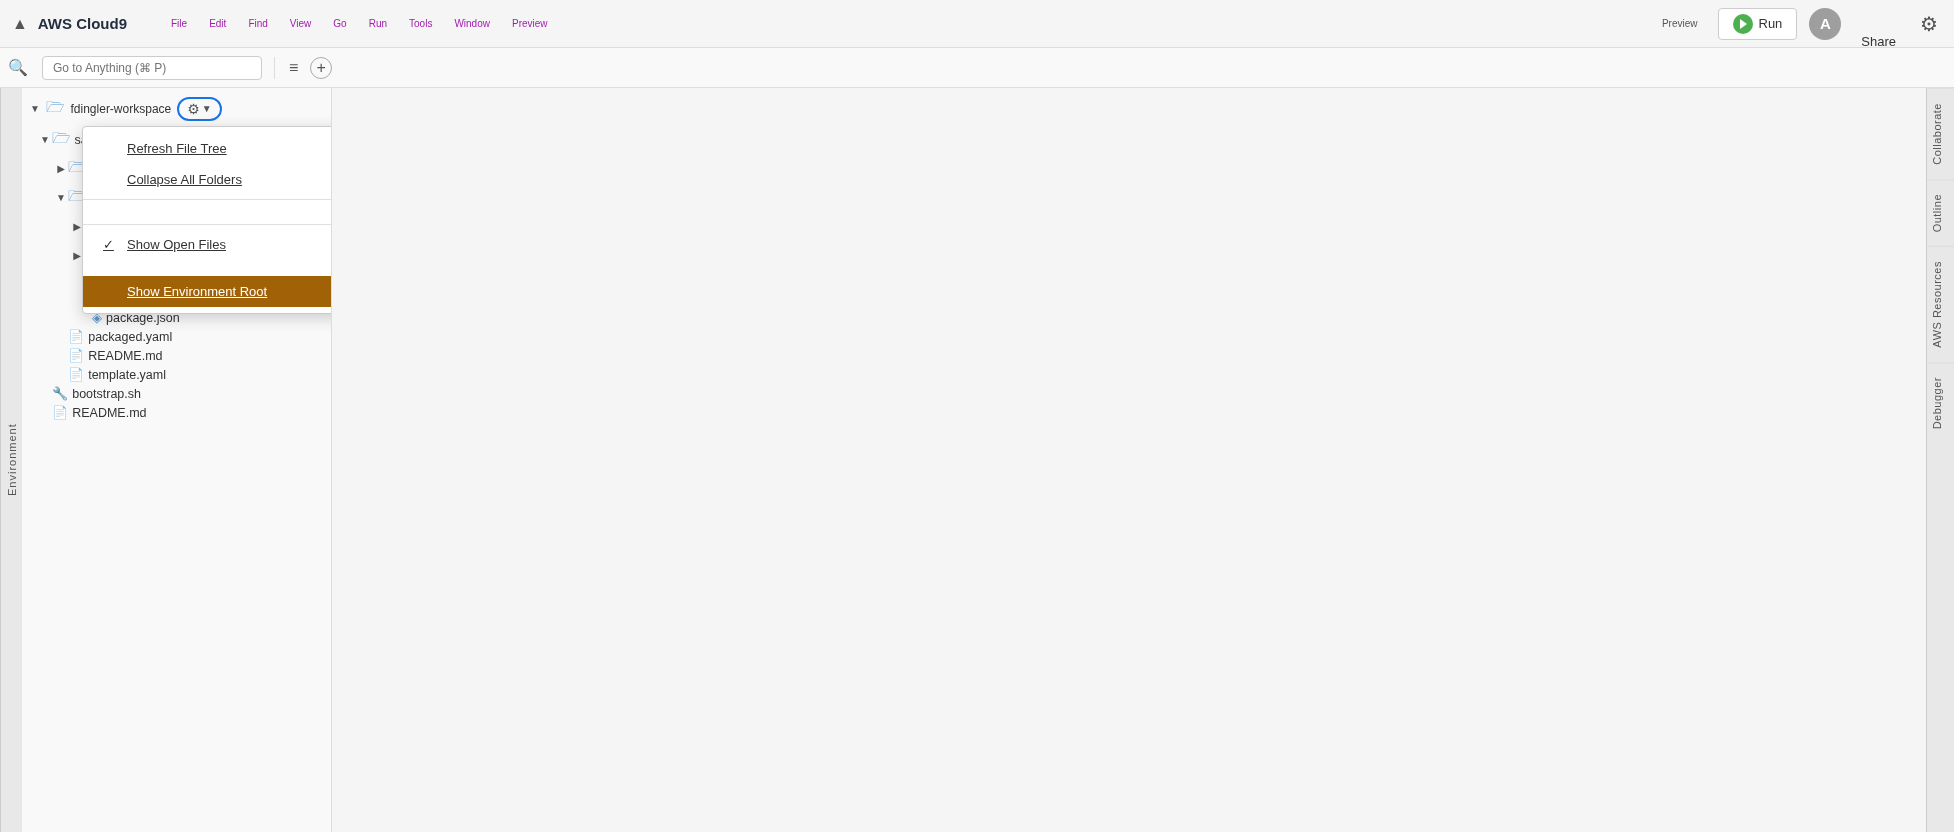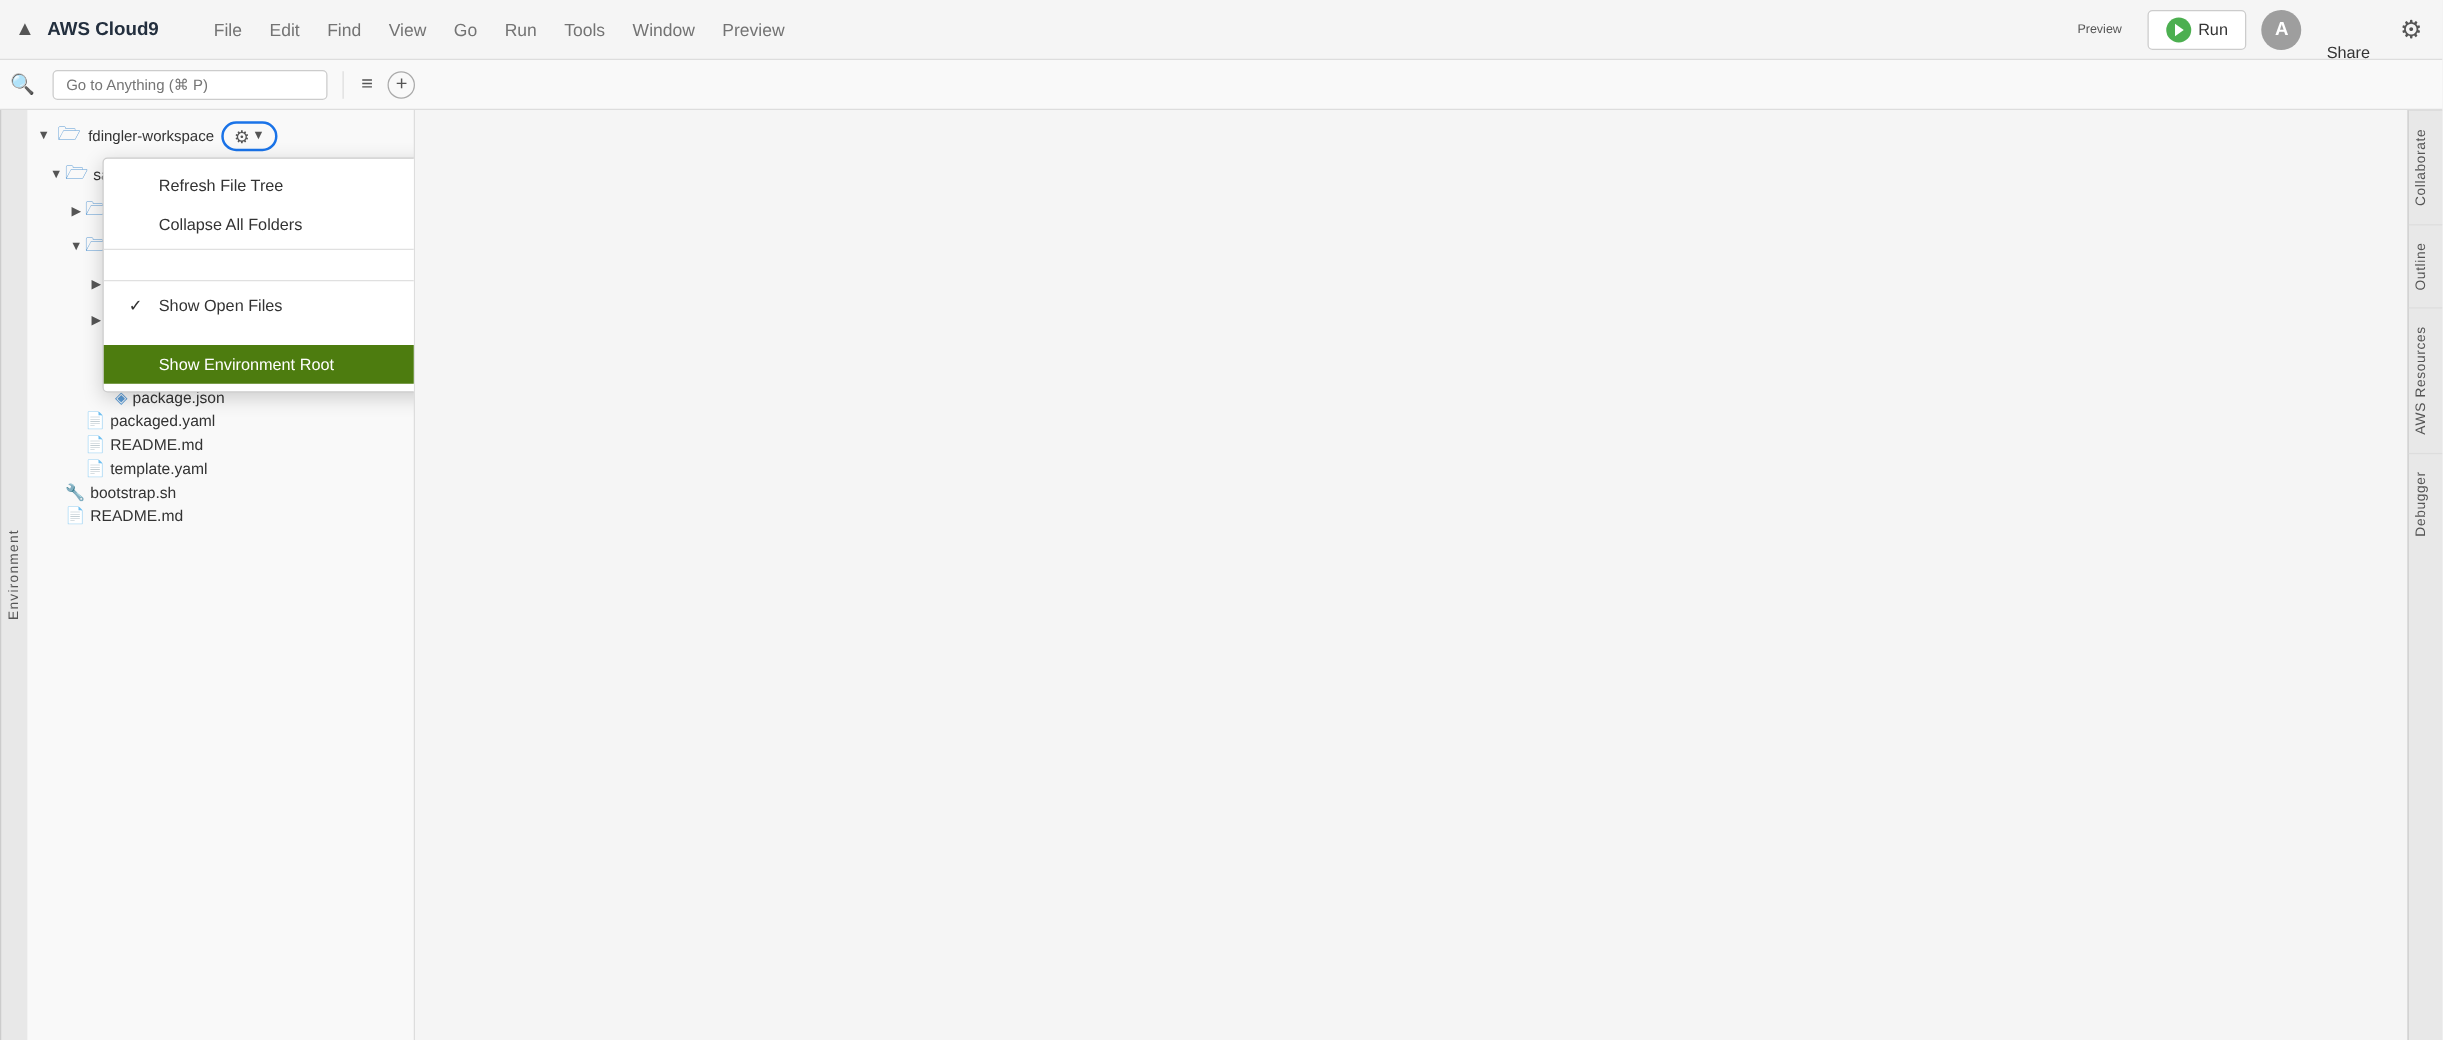--- a/index.html
+++ b/index.html
@@ -7,21 +7,21 @@
 
     
     .menu-bar {
       display: flex; align-items: center; height: 48px;
       background: #f5f5f5; border-bottom: 1px solid #ddd;
       padding: 0 12px; gap: 4px;
     }
     .menu-bar-left { display: flex; align-items: center; gap: 2px; flex: 1; }
     .app-title { font-weight: 700; font-size: 15px; color: #232f3e; margin-right: 32px; }
     .menu-item {
-      padding: 4px 10px; cursor: pointer; color: #737373; font-size: 14px;
+      padding: 4px 10px; cursor: pointer; color: #a21caf; font-size: 10px;
       border-radius: 3px;
     }
     .menu-bar-right { display: flex; align-items: center; gap: 12px; }
     .preview-btn { font-size: 10px; color: #555; cursor: pointer; padding: 4px 8px; }
     .run-btn {
       display: flex; align-items: center; gap: 6px;
       background: #fff; border: 1px solid #ccc; border-radius: 4px;
       padding: 5px 14px; cursor: pointer; font-size: 13px; color: #333;
     }
     .run-icon {
@@ -92,23 +92,23 @@
 
     
     .dropdown-menu {
       position: absolute; top: 38px; left: 60px;
       background: #fff; border: 1px solid #ccc; border-radius: 4px;
       box-shadow: 0 4px 16px rgba(0,0,0,0.18); z-index: 100; min-width: 280px;
       padding: 6px 0;
     }
     .dropdown-item {
       display: flex; align-items: center; padding: 8px 20px;
-      cursor: pointer; font-size: 13px; color: #333; gap: 8px;
-    }
-    .dropdown-item.highlighted { background: #4d7c0f; color: #fff; }
+      cursor: pointer; font-size: 13px; color: #333; gap: 8px; text-decoration: underline;
+    }
+    .dropdown-item.highlighted { background: #a16207; color: #fff; }
     .dropdown-item.checked .check-icon { visibility: visible; }
     .check-icon { width: 16px; font-size: 13px; visibility: hidden; }
     .dropdown-separator { height: 1px; background: #e0e0e0; margin: 4px 0; }
 
     
     .main-content { flex: 1; background: #f5f5f5; }
 
     
     .right-sidebar {
       width: 28px; background: #e8e8e8; border-left: 1px solid #ccc;

